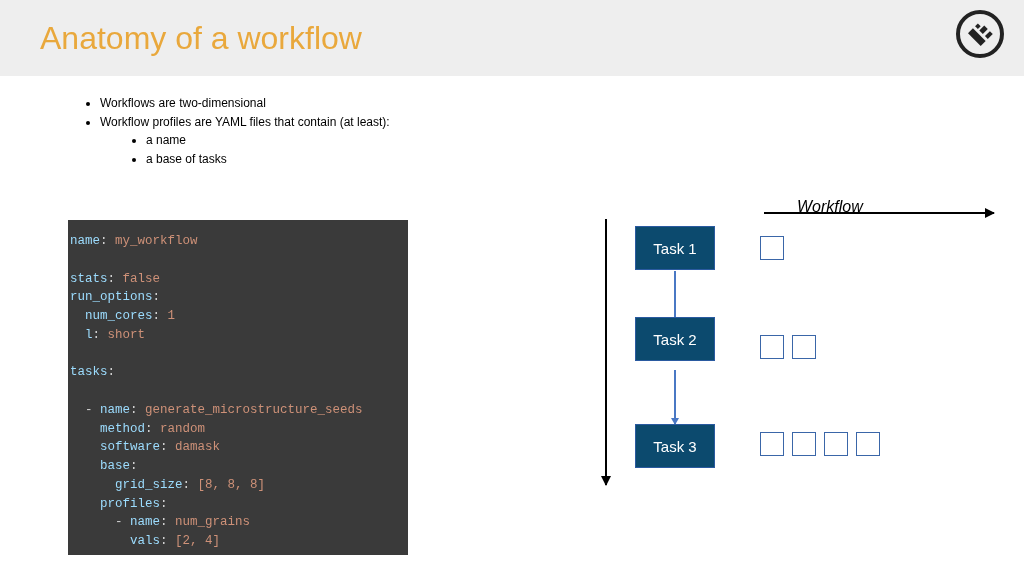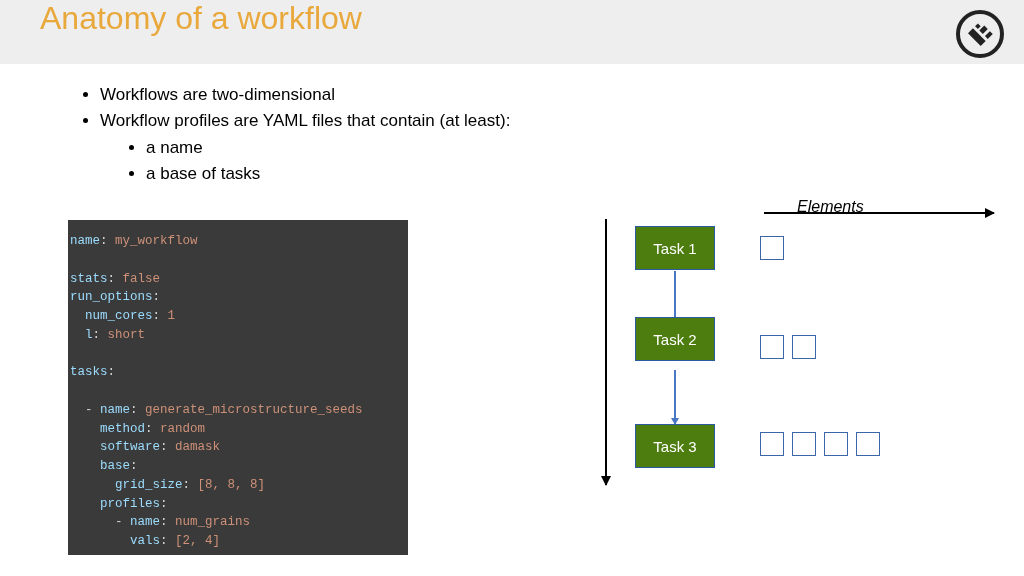--- a/index.html
+++ b/index.html
@@ -1,30 +1,30 @@
 <!DOCTYPE html>
 <html><head>
 <meta charset="utf-8">
 <style>
   * { margin:0; padding:0; box-sizing:border-box; }
   body { width:1024px; height:576px; font-family:"Segoe UI", Arial, sans-serif; background:#fff; color:#000; overflow:hidden; }
-  .header { background:#eee; height:64px; display:flex; align-items:flex-start; padding:0 40px; position:relative; }
+  .header { background:#eee; height:76px; display:flex; align-items:center; padding:0 40px; position:relative; }
   .title { color:#e9a83c; font-size:32px; font-weight:400; }
   .logo { position:absolute; right:18px; top:8px; }
-  .content { padding:18px 40px 0 60px; font-size:17px; }
+  .content { padding:18px 40px 0 60px; font-size:12px; }
   .content ul { list-style:disc; padding-left:40px; }
   .content ul ul { list-style:disc; padding-left:46px; }
   .content li { line-height:1.55; }
   .codebox { position:absolute; left:68px; top:220px; width:340px; height:335px; background:#3a3a3a; color:#d4d4d4; font-family:Consolas,"Courier New",monospace; font-size:12.5px; padding:12px 2px; white-space:pre; line-height:1.5; }
   .k { color:#9cdcfe; }
   .v { color:#ce9178; }
   .diagram { position:absolute; left:500px; top:195px; width:510px; height:380px; }
   .elements-label { position:absolute; left:297px; top:3px; font-style:italic; font-size:16px; }
   .wf-label { position:absolute; left:-8px; top:145px; width:110px; font-style:italic; font-size:16px; text-align:center; line-height:1.3; }
-  .task { position:absolute; left:135px; width:80px; height:44px; background:#4d7c0f; border:1px solid #2a5aa0; color:#fff; display:flex; align-items:center; justify-content:center; font-size:15px; }
+  .task { position:absolute; left:135px; width:80px; height:44px; background:#0c4a6e; border:1px solid #2a5aa0; color:#fff; display:flex; align-items:center; justify-content:center; font-size:15px; }
   .t1{top:31px} .t2{top:122px} .t3{top:229px}
   .elrow { position:absolute; left:260px; display:flex; gap:8px; }
   .elbox { width:24px; height:24px; border:1.5px solid #3a66a8; }
   .er1{top:41px} .er2{top:140px} .er3{top:237px}
   .harr { position:absolute; left:264px; top:17px; width:230px; height:2px; background:#000; }
   .harr::after { content:""; position:absolute; right:-1px; top:-4px; border-left:10px solid #000; border-top:5px solid transparent; border-bottom:5px solid transparent; }
   .varr { position:absolute; left:105px; top:24px; width:2px; height:266px; background:#000; }
   .varr::after { content:""; position:absolute; bottom:-1px; left:-4px; border-top:10px solid #000; border-left:5px solid transparent; border-right:5px solid transparent; }
   .tarr { position:absolute; left:174px; width:2px; height:54px; background:#4a78c4; }
   .tarr::after { content:""; position:absolute; bottom:-1px; left:-3px; border-top:7px solid #4a78c4; border-left:4px solid transparent; border-right:4px solid transparent; }
@@ -71,21 +71,21 @@
   - <span class="k">name</span>: <span class="v">generate_microstructure_seeds</span>
     <span class="k">method</span>: <span class="v">random</span>
     <span class="k">software</span>: <span class="v">damask</span>
     <span class="k">base</span>:
       <span class="k">grid_size</span>: <span class="v">[8, 8, 8]</span>
     <span class="k">profiles</span>:
       - <span class="k">name</span>: <span class="v">num_grains</span>
         <span class="k">vals</span>: <span class="v">[2, 4]</span></div>
 
 <div class="diagram">
-  <div class="elements-label">Elements</div>
+  <div class="elements-label">Workflow</div>
   <div class="harr"></div>
   <div class="varr"></div>
 
   <div class="task t1">Task 1</div>
   <div class="tarr ta1"></div>
   <div class="task t2">Task 2</div>
   <div class="tarr ta2"></div>
   <div class="task t3">Task 3</div>
 
   <div class="elrow er1">

